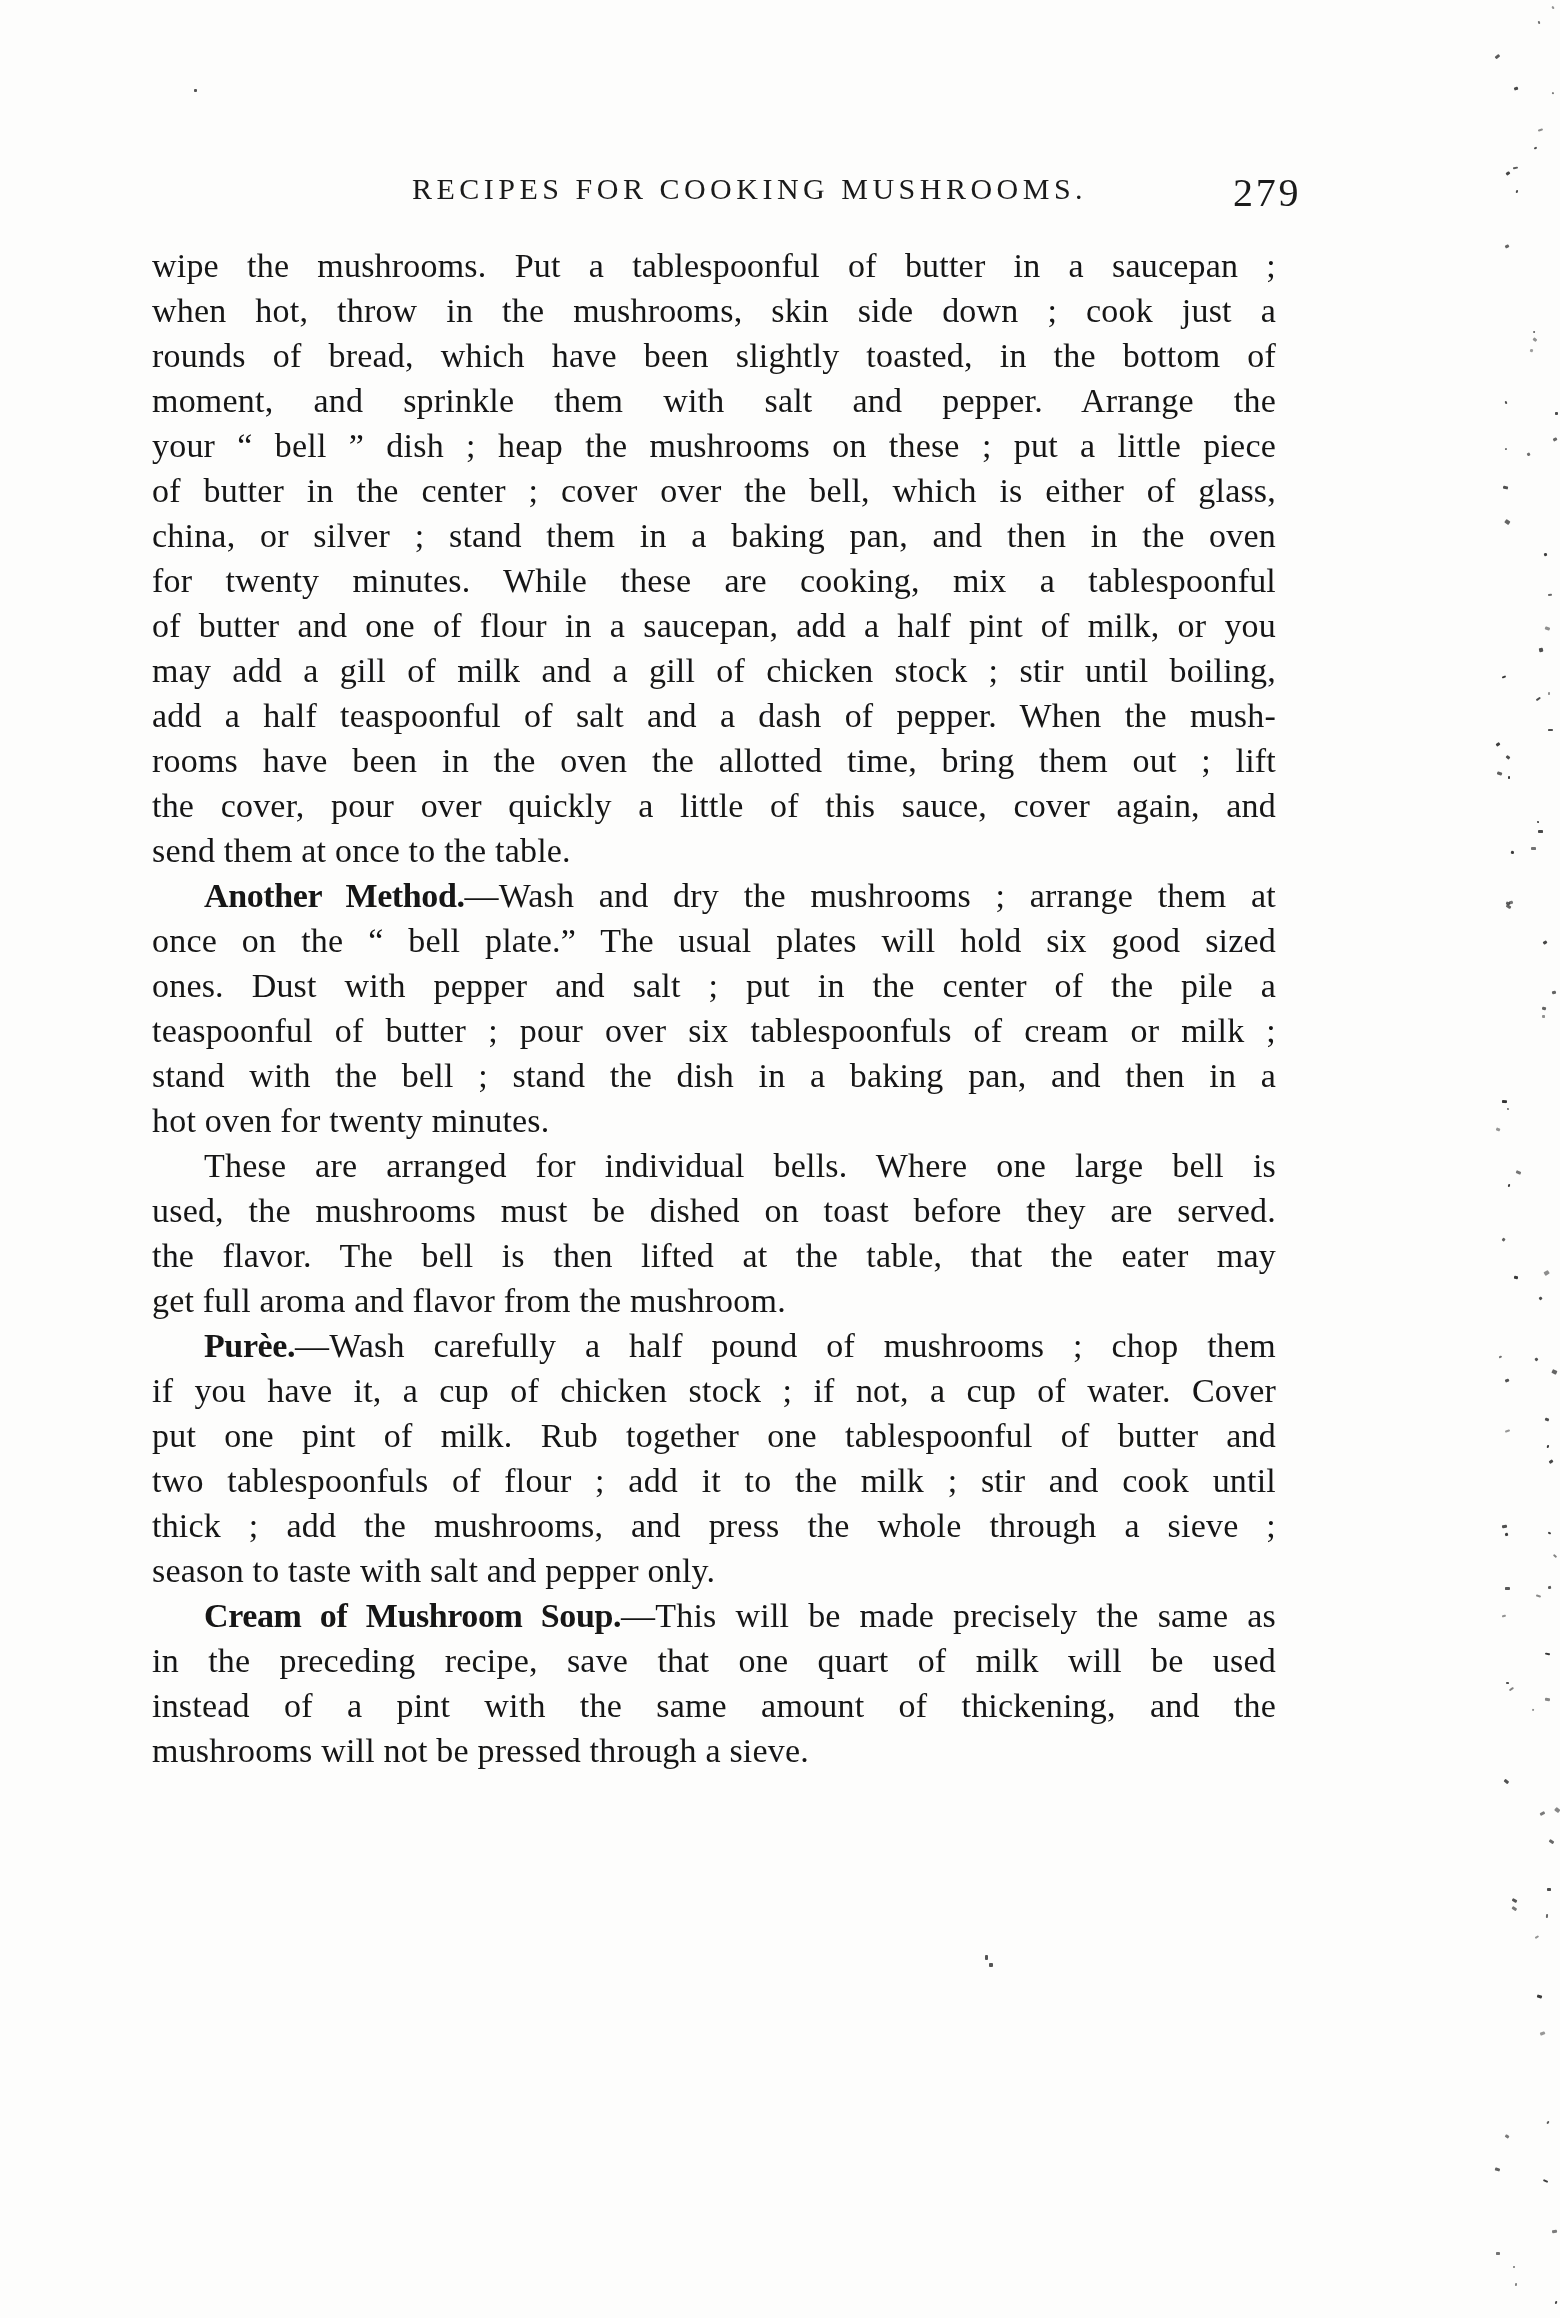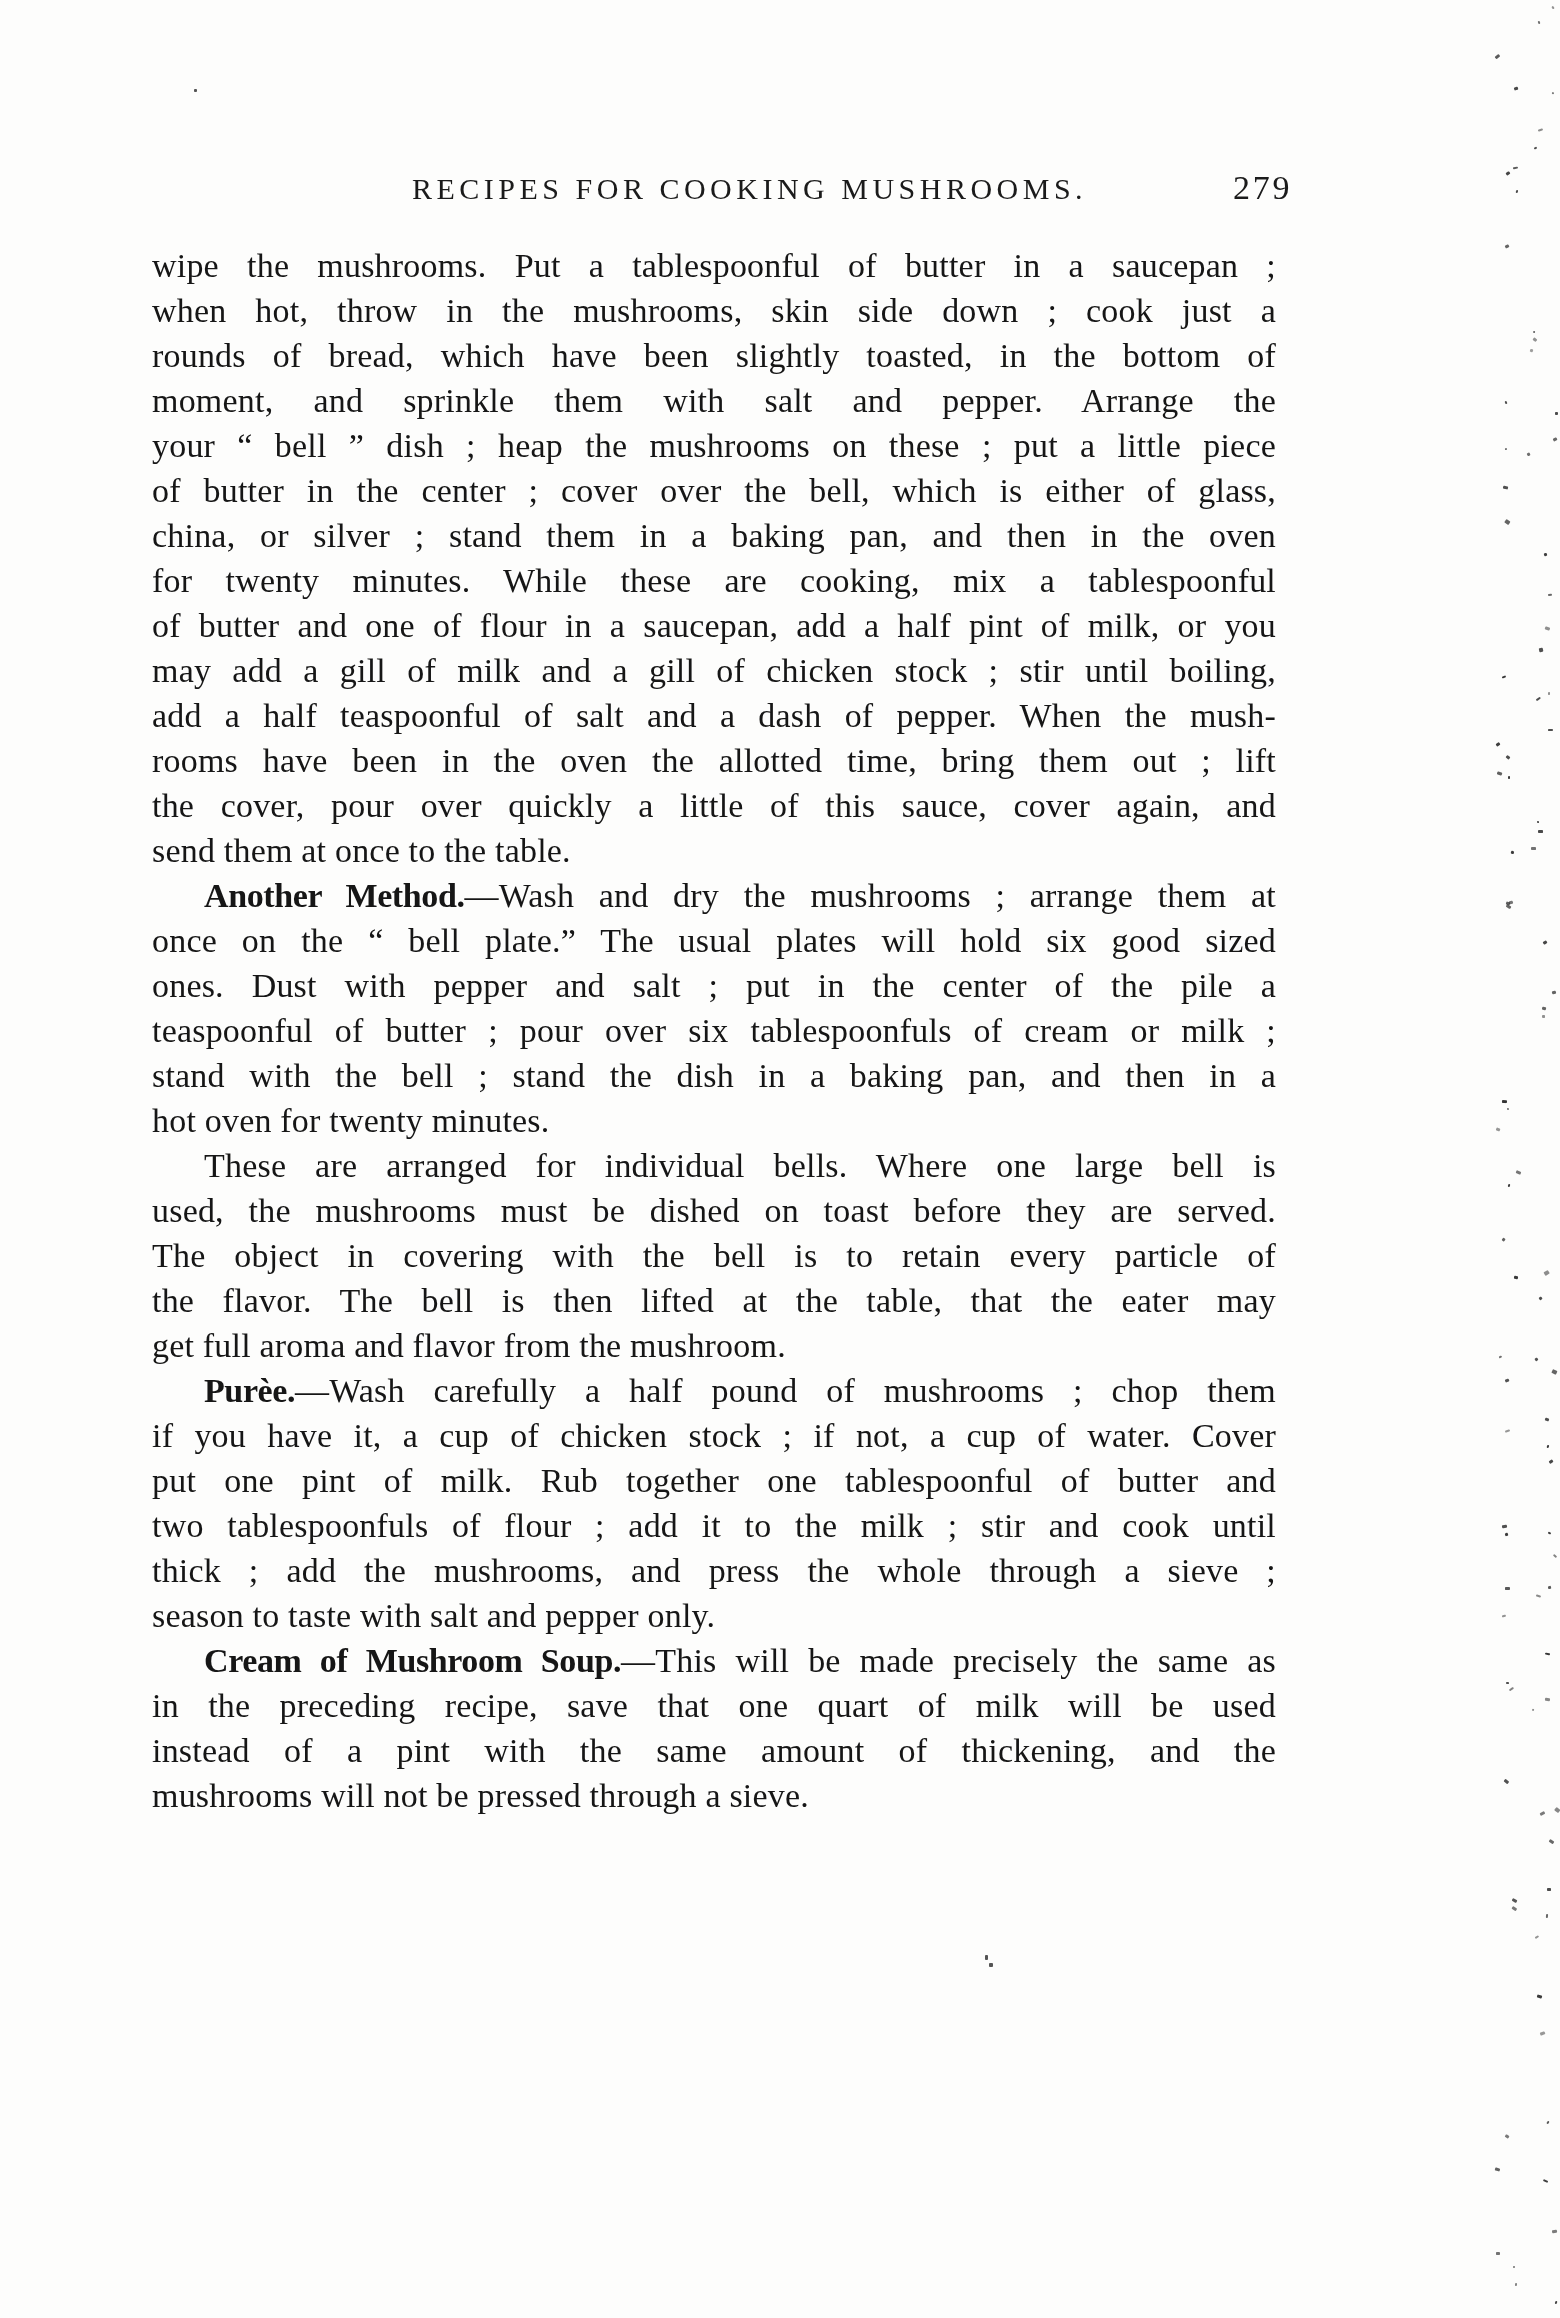--- a/index.html
+++ b/index.html
@@ -32,21 +32,21 @@
     top: 0;
     font-size: 30px;
     letter-spacing: 4.5px;
     color: #1b1b1b;
     white-space: nowrap;
   }
   .running-page-number {
     position: absolute;
     left: 1081px;
     top: -2.7px;
-    font-size: 34px;
+    font-size: 40px;
     letter-spacing: 2.7px;
     color: #1b1b1b;
   }
   .text-block {
     position: absolute;
     left: 152px;
     top: 243px;
     width: 1124px;
     font-size: 34px;
     line-height: 45px;
@@ -114,21 +114,20 @@
         <div class="line first"><span class="inline-heading">Another Method.</span><span>—Wash and dry the mushrooms ;  arrange them at</span></div>
         <div class="line">once on the “ bell plate.”  The usual plates will hold six good sized</div>
         <div class="line">ones.  Dust with pepper and salt ;  put in the center of the pile a</div>
         <div class="line">teaspoonful of butter ;  pour over six tablespoonfuls of cream or milk ;</div>
         <div class="line">stand with the bell ;  stand the dish in a baking pan, and then in a</div>
         <div class="line last">hot oven for twenty minutes.</div>
       </div>
       <div class="para indent">
         <div class="line first">These are arranged for individual bells.  Where one large bell is</div>
         <div class="line">used, the mushrooms must be dished on toast before they are served.</div>
-        <div class="line">The object in covering with the bell is to retain every particle of</div>
         <div class="line">the flavor.  The bell is then lifted at the table, that the eater may</div>
         <div class="line last">get full aroma and flavor from the mushroom.</div>
       </div>
       <div class="para indent">
         <div class="line first"><span class="inline-heading">Purèe.</span><span>—Wash carefully a half pound of mushrooms ;  chop them</span></div>
         <div class="line">if you have it, a cup of chicken stock ;  if not, a cup of water.  Cover</div>
         <div class="line">put one pint of milk.  Rub together one tablespoonful of butter and</div>
         <div class="line">two tablespoonfuls of flour ;  add it to the milk ;  stir and cook until</div>
         <div class="line">thick ;  add the mushrooms, and press the whole through a sieve ;</div>
         <div class="line last">season to taste with salt and pepper only.</div>

